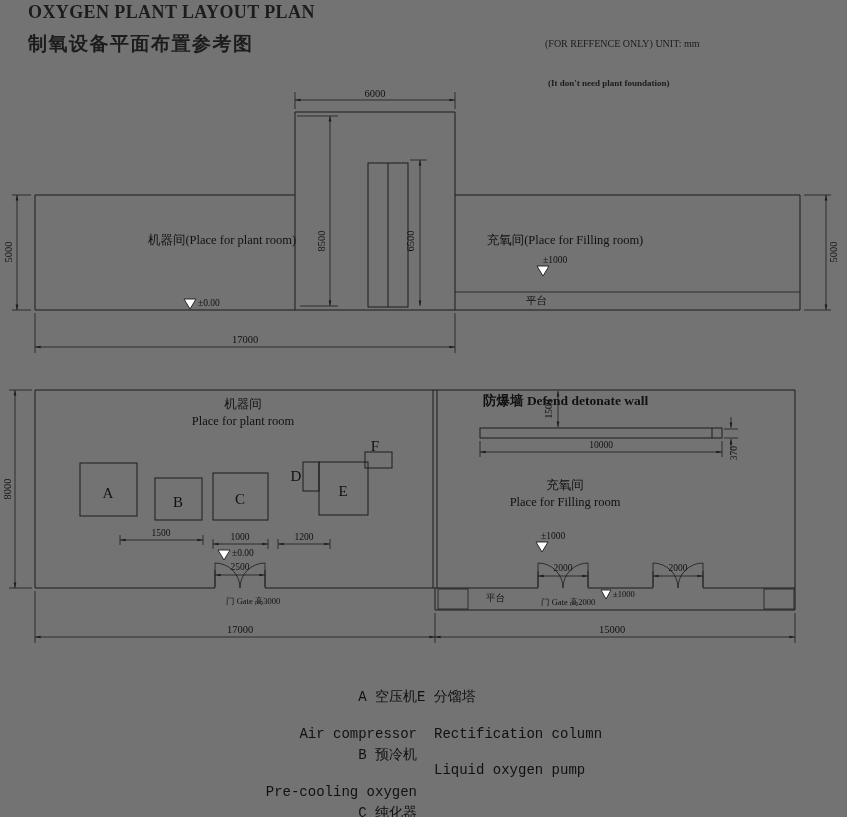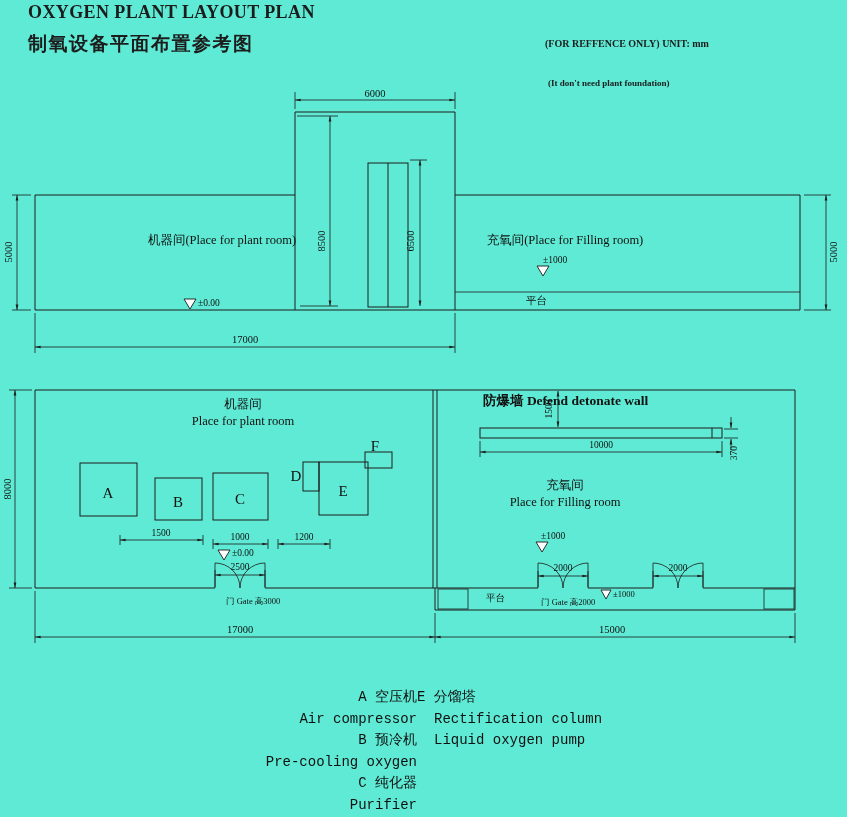--- a/index.html
+++ b/index.html
@@ -1,34 +1,34 @@
 <!DOCTYPE html>
 <html><head>
 <meta charset="utf-8">
 <style>
   * { margin:0; padding:0; box-sizing:border-box; }
   html,body { background:#ffffff; }
-  .canvas { position:relative; width:847px; height:817px; background:#5eead4; overflow:hidden;
+  .canvas { position:relative; width:847px; height:817px; background:#737373; overflow:hidden;
             font-family:"Liberation Serif", serif; color:#1c1c1c;padding-left:6px; }
   .abs { position:absolute; }
   .title-en { left:28px; top:2px;  font-size:18px; font-weight:bold; letter-spacing:.4px; }
   .title-zh { left:28px; top:31px; font-size:19px; font-weight:bold; letter-spacing:1.5px; }
-  .note-ref   { left:545px; top:38px; font-size:10px; font-weight:bold; }
+  .note-ref   { left:545px; top:38px; font-size:10px; font-weight:normal; }
   .note-found { left:548px; top:78px; font-size:9px;  font-weight:bold; }
   svg.sheet { position:absolute; left:0; top:0; }
   .ln   { stroke:#1c1c1c; stroke-width:1;   fill:none; }
   .thin { stroke:#1c1c1c; stroke-width:.8;  fill:none; }
   .lvl  { fill:#fff; stroke:#1c1c1c; stroke-width:.9; }
   text.t { font-family:"Liberation Serif", serif; fill:#111; }
   .s8 {font-size:8.5px}  .s9 {font-size:9.5px}  .s10{font-size:10.5px}
   .s12{font-size:12.5px} .s13{font-size:13.5px; font-weight:bold} .s15{font-size:15px}
   .legend { position:absolute; left:205px; top:687px; display:flex;
             font-family:"Liberation Mono", monospace; font-size:14px; line-height:21.5px; color:#111; }
   .leg-col1 { width:212px;text-align:right; }
-  .leg-line2 { padding-left:17px; }
+  .leg-line2 { padding-left:17px;margin-top:15px; }
 </style>
 </head>
 <body>
 
 <div class="canvas">
 
   <div class="abs title-en">OXYGEN PLANT LAYOUT PLAN</div>
   <div class="abs title-zh">制氧设备平面布置参考图</div>
   <div class="abs note-ref">(FOR REFFENCE ONLY)   UNIT: mm</div>
   <div class="abs note-found">(It don't need plant foundation)</div>

